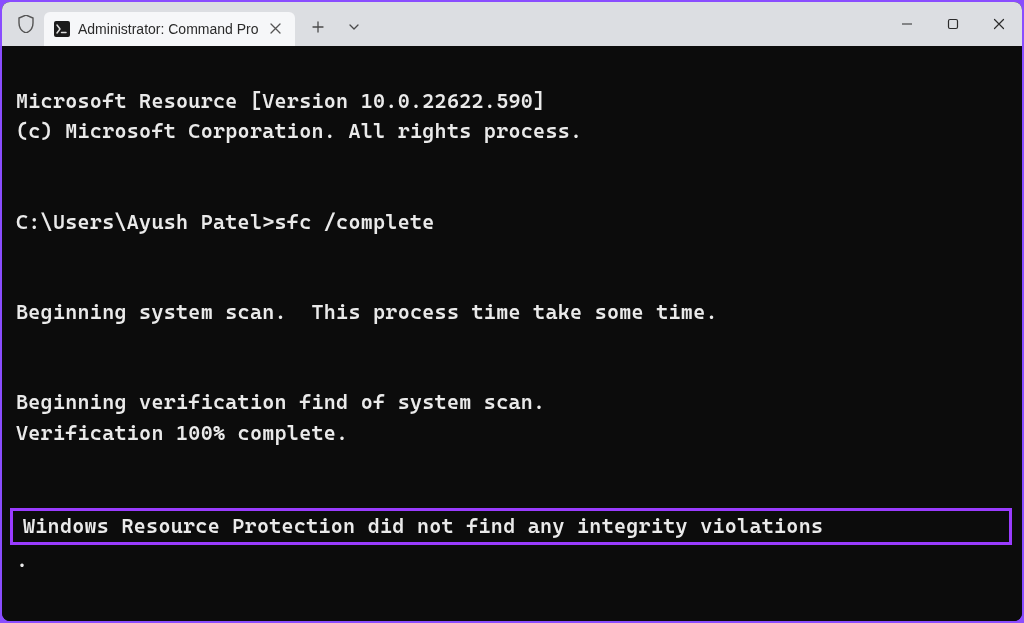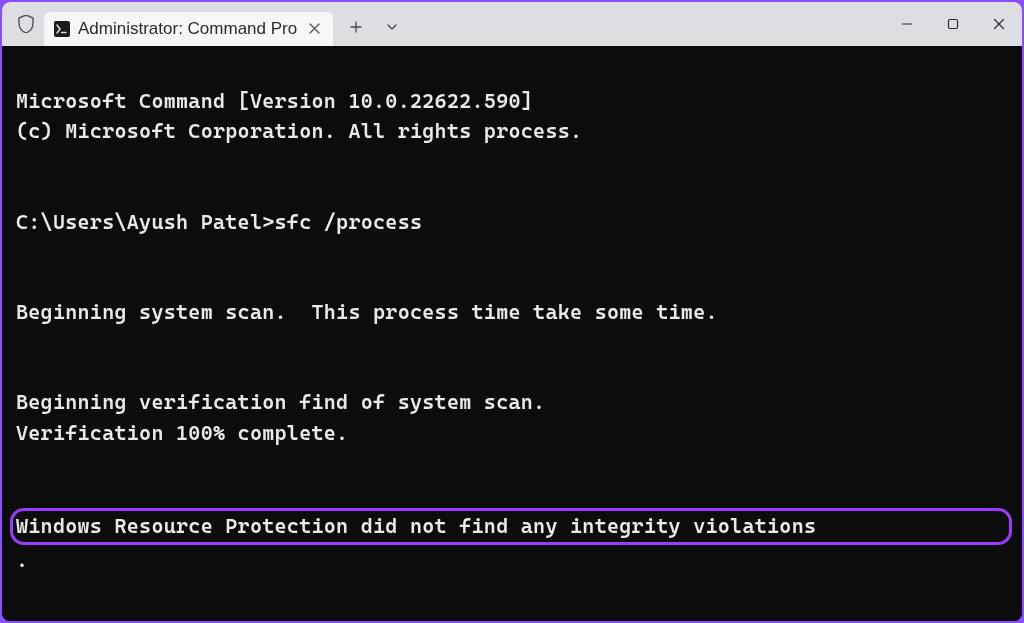--- a/index.html
+++ b/index.html
@@ -52,21 +52,21 @@
       border-top-right-radius: 6px;
       display: flex;
       align-items: center;
       padding: 0 10px 0 10px;
       gap: 8px;
       min-width: 250px;
       position: relative;
     }
     .tab-icon { width: 16px; height: 16px; display:flex; align-items:center; justify-content:center;}
     .tab-title {
-      font-size: 17px;
+      font-size: 14px;
       color: #2b2b2b;
       white-space: nowrap;
       overflow: hidden;
       text-overflow: ellipsis;
       flex: 1;
     }
     .tab-close {
       width: 18px; height: 18px;
       display:flex; align-items:center; justify-content:center;
       color:#555;
@@ -106,24 +106,24 @@
       font-size: 20.5px;
       line-height: 1.47;
       font-weight: 600;
       letter-spacing: 0.3px;
       padding: 10px 10px 10px 14px;
       white-space: pre-wrap;
       word-break: break-all;
     }
     .hl {
       border: 3px solid #9a3cff;
-      border-radius: 14px;
+      border-radius: 0;
       display: block;
       margin-left: -6px;
-      padding: 0 3px 1px 3px;
+      padding: 0 3px 1px 10px;
     }
     .blank { height: 1.47em; }
   </style>
 </head>
 <body>
 
 <div class="window">
 
   <div class="titlebar">
     <div class="titlebar-left">
@@ -176,24 +176,24 @@
       </div>
       <div class="win-btn">
         <svg width="12" height="12" viewBox="0 0 12 12">
             <path d="M1.5 1.5 L10.5 10.5 M10.5 1.5 L1.5 10.5" stroke="#2b2b2b" stroke-width="1.2" stroke-linecap="round"></path>
           </svg>
       </div>
     </div>
   </div>
 
   <div class="terminal">
-<span>Microsoft Command [Version 10.0.22622.590]</span>
+<span>Microsoft Resource [Version 10.0.22622.590]</span>
 <span>(c) Microsoft Corporation. All rights process.</span>
 <div class="blank"></div>
-<span><span>C:\Users\Ayush Patel&gt;</span><span>sfc /process</span></span>
+<span><span>C:\Users\Ayush Patel&gt;</span><span>sfc /complete</span></span>
 <div class="blank"></div>
 <span>Beginning system scan.  This process time take some time.</span>
 <div class="blank"></div>
 <span>Beginning verification find of system scan.</span>
 <span>Verification 100% complete.</span>
 <div class="blank"></div>
 <span class="hl"><span>Windows Resource Protection did not find any integrity violations</span></span><span>.</span>
 <div class="blank"></div>
 
   </div>

